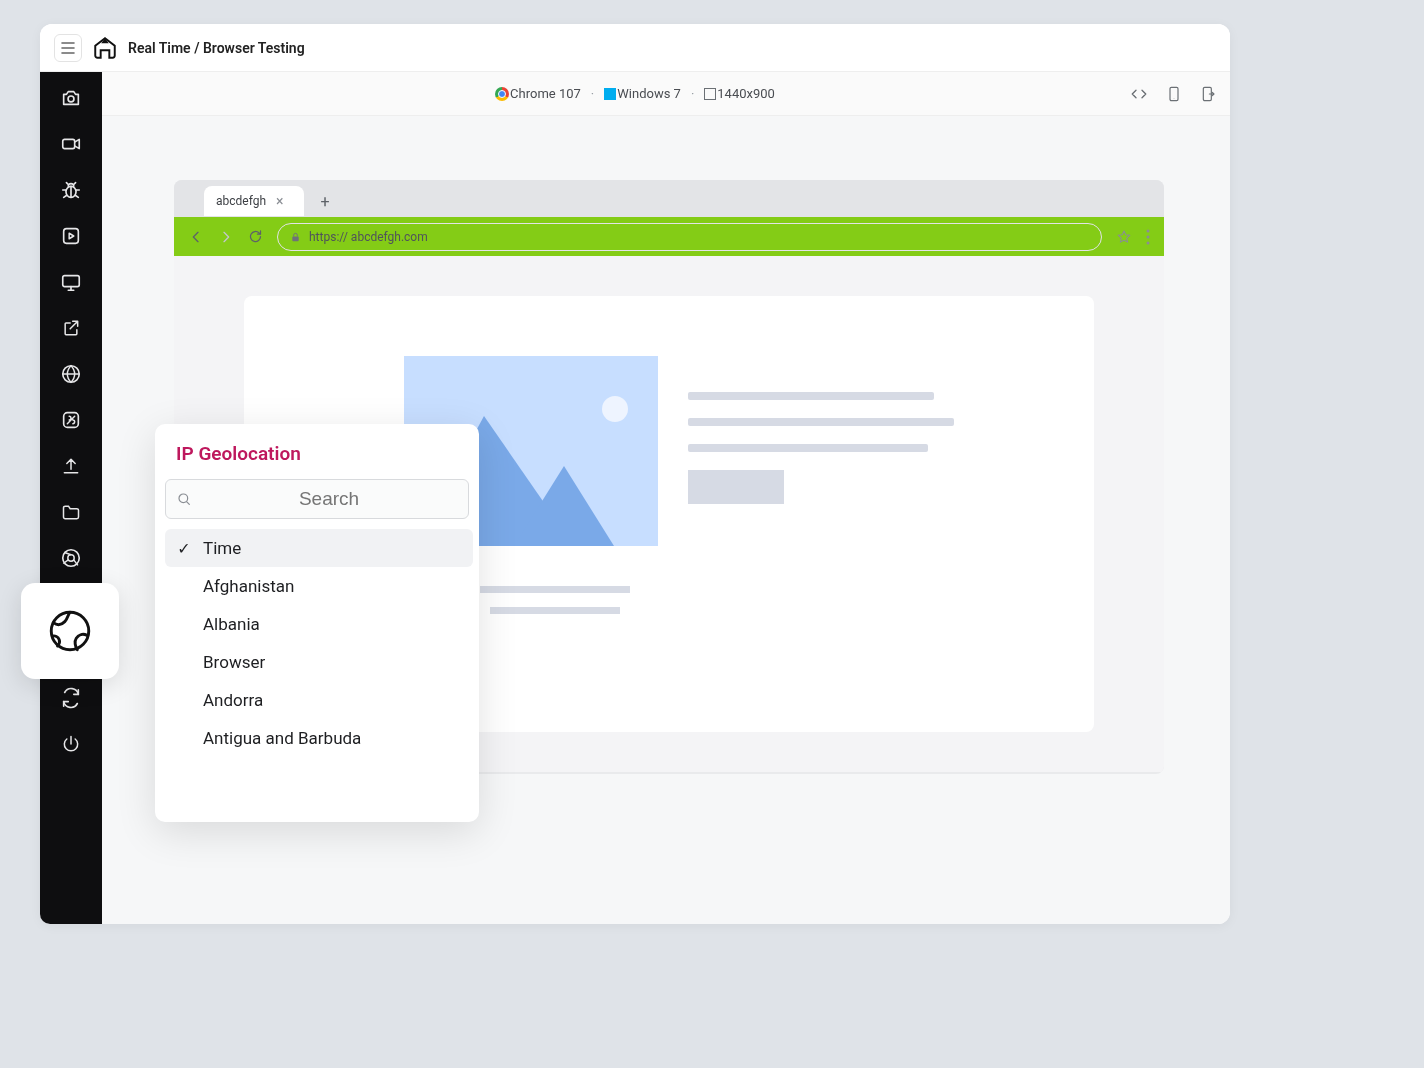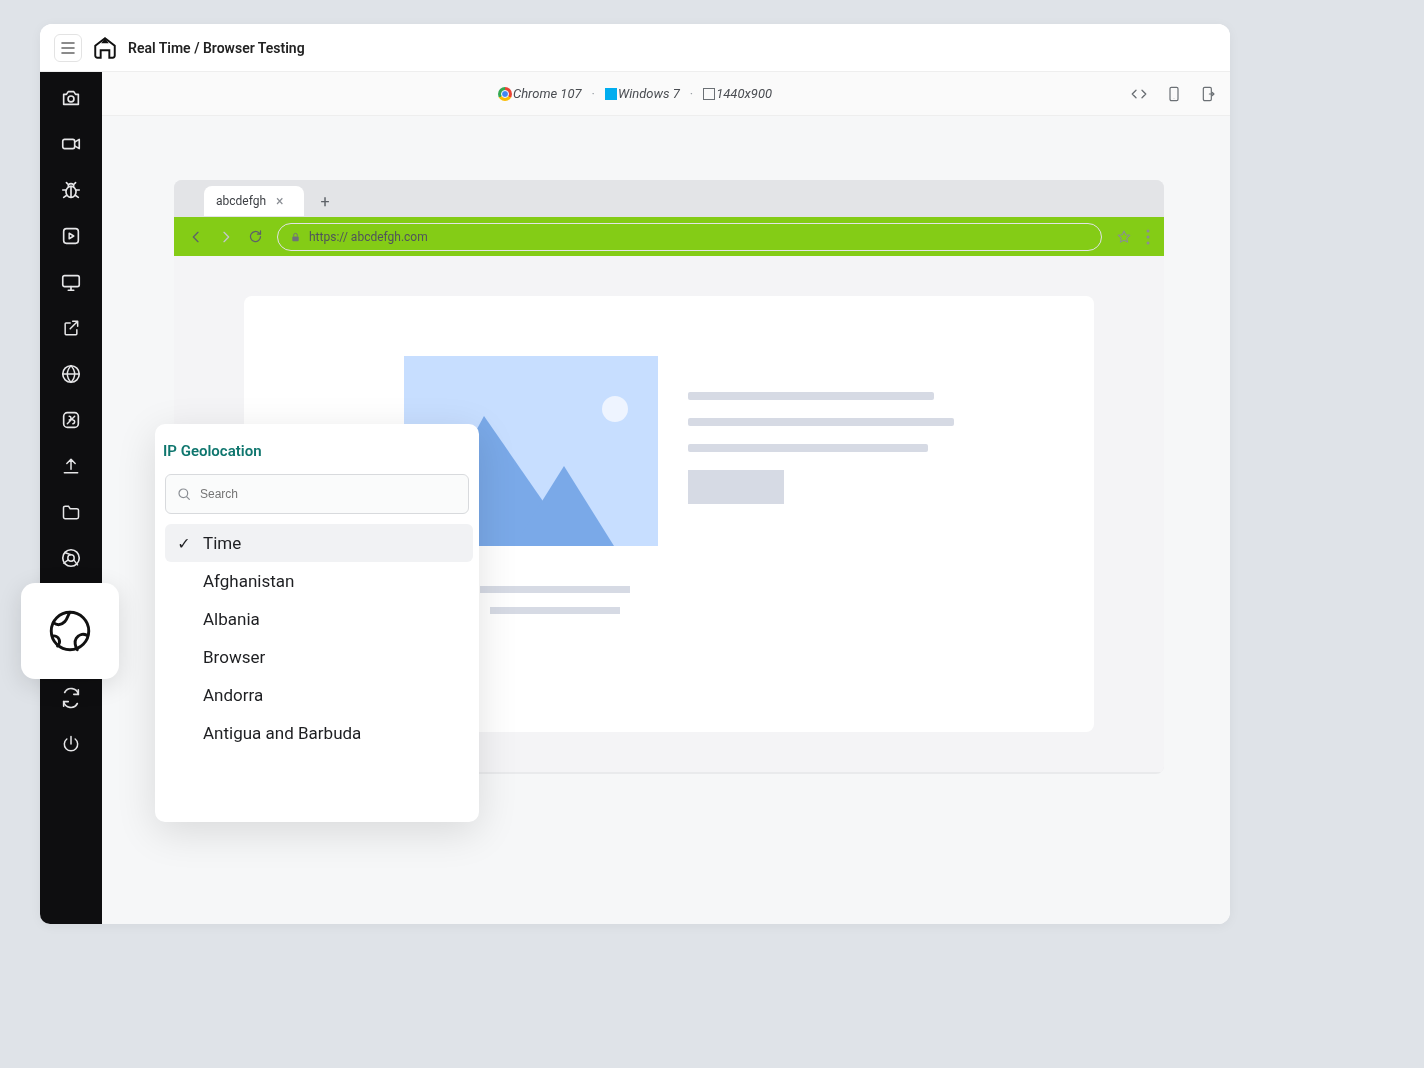--- a/index.html
+++ b/index.html
@@ -58,21 +58,21 @@
     display:flex;
     align-items:center;
     justify-content:center;
     gap: 10px;
     font-size: 13px;
     color:#4a4d52;
     background:#fafafa;
     position:relative;
     border-bottom:1px solid #eee;
   }
-  .infobar .env-item { display:flex; align-items:center; gap:1px;font-style:italic; }
+  .infobar .env-item { display:flex; align-items:center; gap:1px; }
   .infobar .dot-sep { color:#9aa0a6; }
   .infobar .chrome-dot { width:14px;height:14px;border-radius:50%;background:conic-gradient(#ea4335 0 120deg,#fbbc05 120deg 240deg,#34a853 240deg 360deg);position:relative;}
   .infobar .chrome-dot::after{content:"";position:absolute;inset:3px;border-radius:50%;background:#4285f4;border:1.5px solid #fff;}
   .win-logo{display:inline-block;width:12px;height:12px;background:
     linear-gradient(#00adef,#00adef);position:relative;}
   .res-icon{width:12px;height:12px;border:1.5px solid #6b7075;display:inline-block;}
   .infobar-right{
     position:absolute; right:14px; top:0; height:100%;
     display:flex;align-items:center;gap:18px;color:#6b7075;
   }
@@ -161,25 +161,25 @@
     position:absolute;
     left:155px; top:424px;
     width:324px; height:398px;
     background:#fff;
     border-radius:10px;
     box-shadow:0 10px 40px rgba(0,0,0,.12);
     z-index:40;
     display:flex;flex-direction:column;
     overflow:hidden;
   }
-  .popover-title{font-size:15px;font-weight:600;color:#0f766e;padding:18px 8px 14px;}
+  .popover-title{font-size:19px;font-weight:600;color:#be185d;padding:18px 21px 14px;}
   .searchbox{
     margin:0 10px;height:40px;border:1px solid #d8dadd;border-radius:6px;background:#fafbfb;display:flex;align-items:center;padding:0 10px;gap:8px;
   }
-  .searchbox input{border:0;outline:0;background:transparent;font-size:12px;color:#000000;flex:1;}
+  .searchbox input{border:0;outline:0;background:transparent;font-size:19px;color:#000000;flex:1;text-align:center;}
   .searchbox .sicon{color:#8a8e94;}
   .optlist{margin:10px 6px 10px 10px;overflow-y:auto;flex:1;position:relative;}
   .optlist::-webkit-scrollbar{width:6px;}
   .optlist::-webkit-scrollbar-thumb{background:#c6c9cd;border-radius:3px;}
   .opt{
     display:flex;align-items:center;gap:10px;padding:9px 10px 9px 10px;font-size:17px;color:#1e1f22;border-radius:6px;cursor:pointer;
   }
   .opt .chk{width:18px;display:flex;justify-content:center;color:#1e1f22;font-size:16px;}
   .opt.selected{background:#f1f2f4;}
   .opt:not(.selected) .chk{visibility:hidden;}

